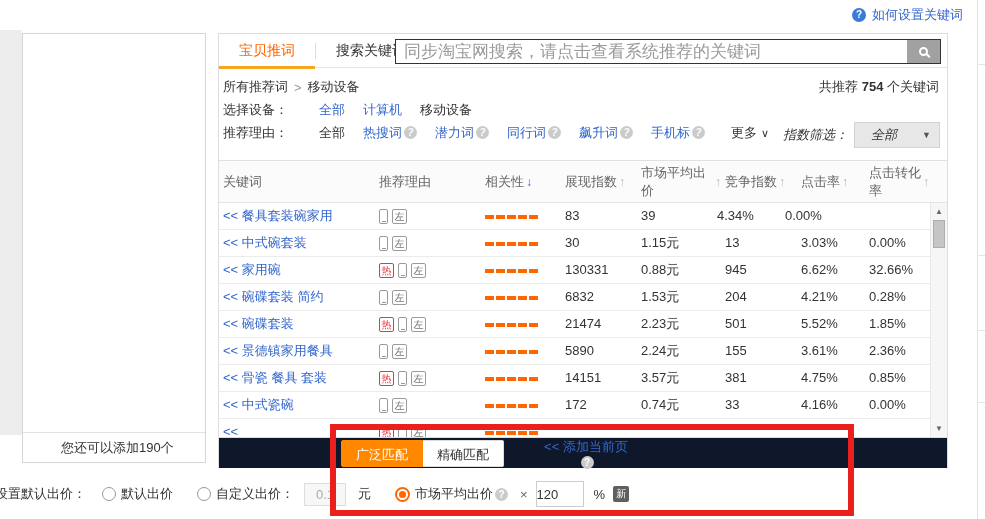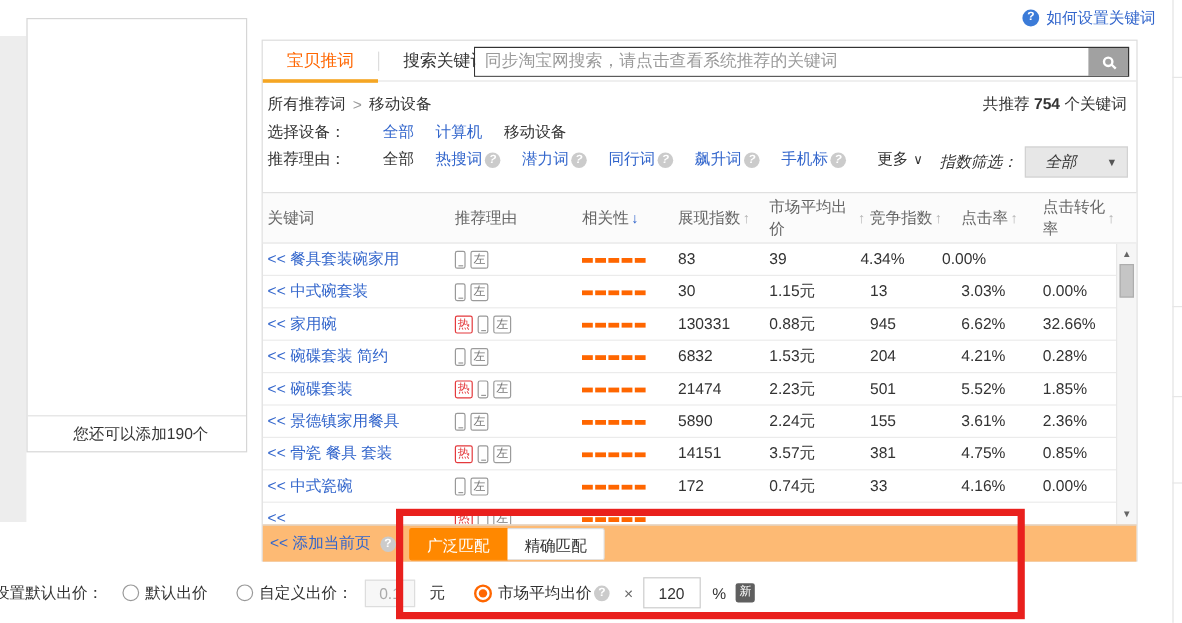--- a/index.html
+++ b/index.html
@@ -12,34 +12,34 @@
   .edge-vline { left:977px; top:0; width:1px; height:519px; background:#e3e3e3; }
   .edge-hline { left:977px; width:8px; height:1px; background:#e6e6e6; }
 
   
   .help-link { left:852px; top:6px; height:18px; display:flex; align-items:center; cursor:pointer; }
   .qmark-blue { display:inline-block; width:14px; height:14px; border-radius:50%; background:#3b7bd8;
     color:#fff; font-size:10px; font-weight:bold; line-height:14px; text-align:center; margin-right:6px; }
   .help-link span.txt { color:#36c; }
 
   
-  .left-panel { left:22px; top:15px; width:184px; height:362px; background:#fff; border:1px solid #d6d6d6; }
+  .left-panel { left:22px; top:33px; width:184px; height:430px; background:#fff; border:1px solid #d6d6d6; }
   .left-panel .hint-bar { position:absolute; left:0; right:0; bottom:0; height:30px; border-top:1px solid #e2e2e2;
     display:flex; align-items:center; padding-left:38px; color:#333; }
 
   
   .main-panel { left:218px; top:33px; width:730px; height:435px; background:#fff; border:1px solid #ddd; }
   .tab-bar { position:relative; height:34px; border-bottom:1px solid #e5e5e5; display:flex; align-items:center; }
   .tab { height:34px; line-height:33px; padding:0 20px; cursor:pointer; position:relative; font-size:14px; }
   .tab.active { color:#f60; }
   .tab.active::after { content:''; position:absolute; left:0; right:0; bottom:-1px; height:3px; background:#f5a623; }
   .tab-sep { width:1px; height:16px; background:#ddd; }
   .search-wrap { position:absolute; left:176px; top:5px; width:546px; height:25px; border:1px solid #333; display:flex; }
-  .search-input { flex:1; border:none; outline:none; padding:0 8px; font-size:14px; color:#0c4a6e;
-    font-family:Liberation Mono, monospace; }
+  .search-input { flex:1; border:none; outline:none; padding:0 8px; font-size:17px; color:#0c4a6e;
+    font-family:Liberation Sans, sans-serif; }
   .search-input::placeholder { color:#9a9a9a; }
   .search-btn { width:33px; background:#a1a1a1; border:none; cursor:pointer; display:flex; align-items:center; justify-content:center; }
   .lens { position:relative; width:9px; height:9px; border:2px solid #fff; border-radius:50%; display:inline-block; }
   .lens::after { content:''; position:absolute; width:2px; height:5px; background:#fff; right:-3px; bottom:-4px; transform:rotate(-45deg); }
 
   
   .filter-area { position:relative; height:93px; border-bottom:1px solid #e0e0e0; padding:10px 8px 0 4px; }
   .f-row { display:flex; align-items:center; margin-bottom:5px; }
   .f-label { width:96px; color:#333; }
   .crumb-root { color:#333; cursor:pointer; }
@@ -76,40 +76,40 @@
   .bdg.zuo { width:15px; height:15px; border:1px solid #9b9b9b; border-radius:2px; color:#777;
     font-size:10px; line-height:13px; text-align:center; }
   .bars { display:inline-block; vertical-align:middle; line-height:0; }
   .bars i { display:inline-block; width:9px; height:4px; background:#f60; margin-right:2px; }
   .scrollbar { position:absolute; right:0; top:0; width:17px; height:234px; background:#f6f6f6; border-left:1px solid #e8e8e8; }
   .sb-up, .sb-down { position:absolute; left:0; width:100%; text-align:center; font-size:8px; color:#666; cursor:pointer; }
   .sb-up { top:4px; } .sb-down { bottom:4px; }
   .sb-thumb { position:absolute; top:17px; left:2px; width:12px; height:28px; background:#c5c5c5; border:1px solid #adadad; cursor:grab; }
 
   
-  .add-bar { position:relative; height:31px; background:#fdba74; border-top:1px solid #ddd; display:flex; align-items:center; }
+  .add-bar { position:relative; height:31px; background:#0f172a; border-top:1px solid #ddd; display:flex; align-items:center;flex-direction:column; }
   .add-link { color:#36c; margin-left:6px; cursor:pointer; }
   .add-bar .qmark { margin-left:8px; }
   .match-group { position:absolute; left:122px; top:2px; display:flex; }
   .btn-match { height:27px; line-height:27px; padding:0 14px; cursor:pointer; }
   .btn-broad { background:#f80; color:#fff; border:1px solid #f80; border-radius:2px 0 0 2px; }
   .btn-exact { background:#fff; color:#333; border:1px solid #ddd; border-left:none; border-radius:0 2px 2px 0; }
 
   
   .red-box { left:330px; top:424px; width:524px; height:92px; border:6px solid #e9201d; pointer-events:none; z-index:50; }
 
   
   .bid-bar { left:-5px; top:480px; height:28px; display:flex; align-items:center; }
   .radio { display:flex; align-items:center; cursor:pointer; white-space:nowrap; }
   .radio .rc { width:14px; height:14px; border:1px solid #999; border-radius:50%; background:#fff; margin-right:5px; position:relative; }
   .radio.checked .rc { border-color:#f60; border-width:2px; width:15px; height:15px; }
   .radio.checked .rc::after { content:''; position:absolute; left:2px; top:2px; width:7px; height:7px; border-radius:50%; background:#f60; }
   .bid-input { width:42px; height:23px; border:1px solid #ddd; background:#f7f7f7; color:#aaa; text-align:center;
     font-size:13px; font-family:Liberation Sans, sans-serif; }
-  .pct-input { width:48px; height:26px; border:1px solid #ccc; background:#fff; color:#333; text-align:center;
+  .pct-input { width:48px; height:26px; border:1px solid #ccc; background:#fff; color:#333; 
     font-size:13px; font-family:"Liberation Sans","DejaVu Sans",sans-serif; }
   .times { color:#666; }
   .new-badge { width:16px; height:16px; background:#5f5f5f; color:#fff; border-radius:2px; font-size:10px;
     line-height:16px; text-align:center; }
   .ml8{margin-left:8px;} .ml10{margin-left:10px;} .ml12{margin-left:12px;} .ml16{margin-left:16px;} .ml24{margin-left:24px;}
 </style>
 </head>
 <body>
 
 <div class="abs left-strip"></div>

